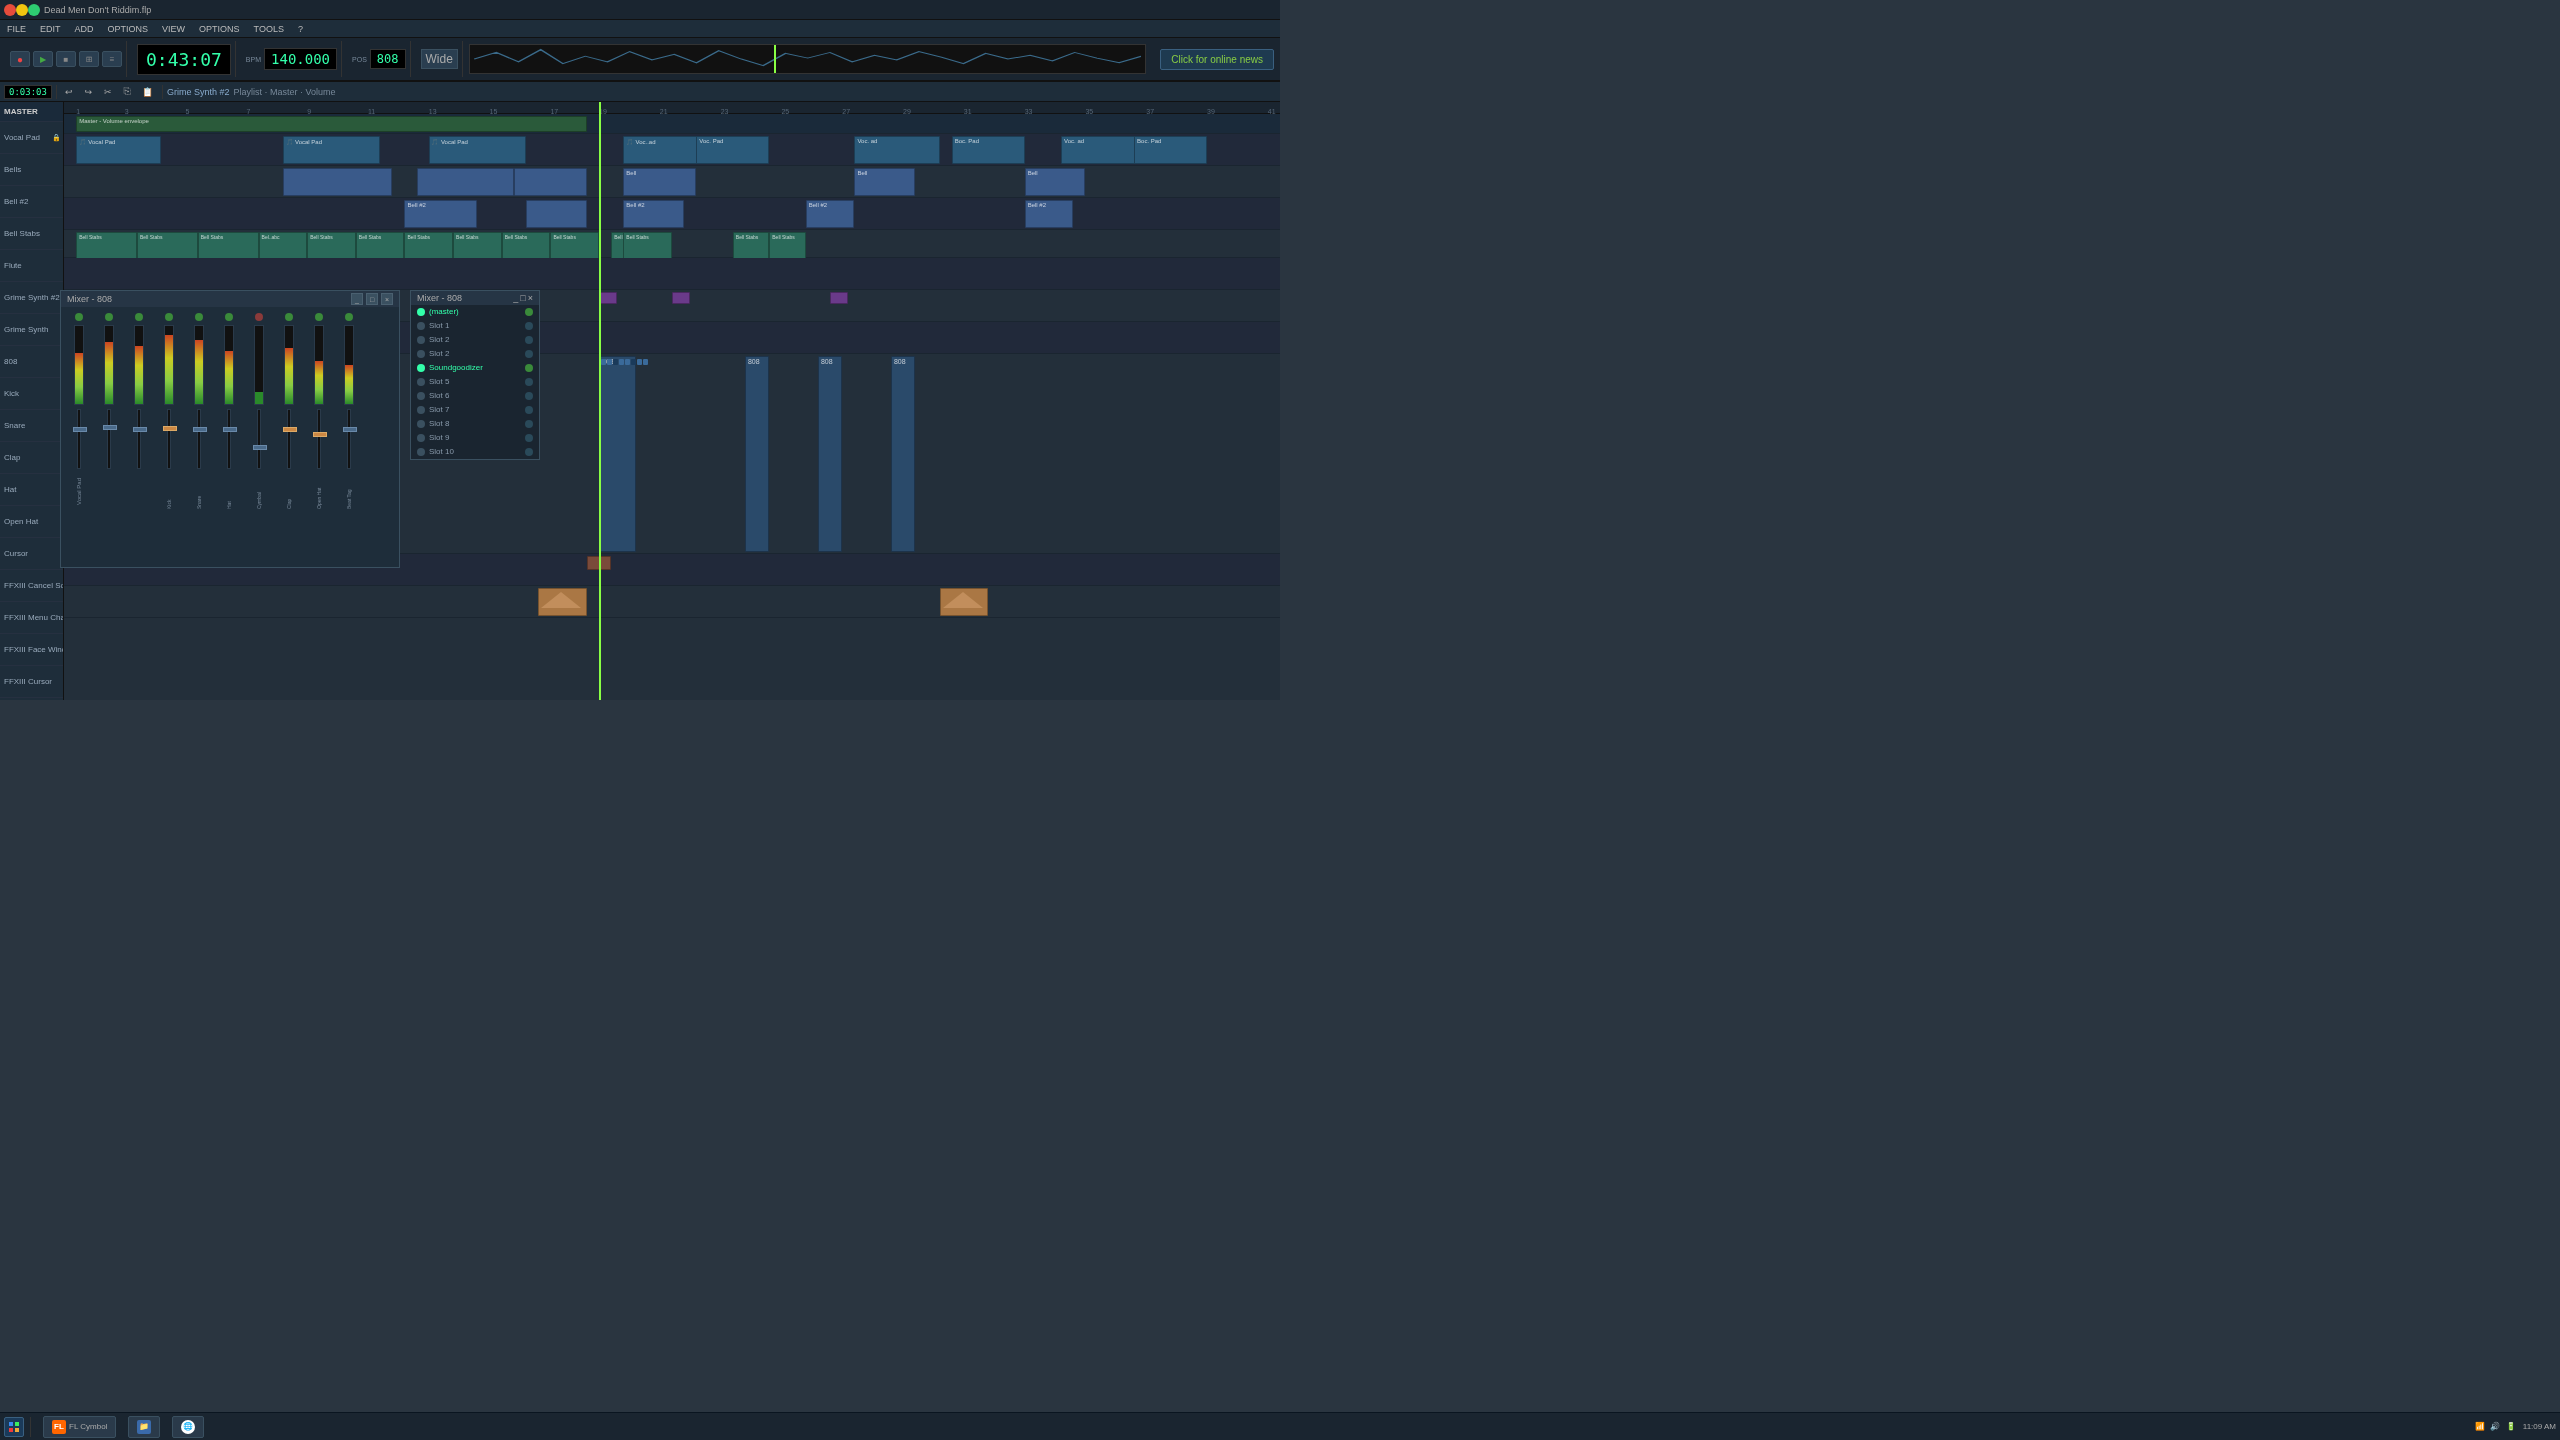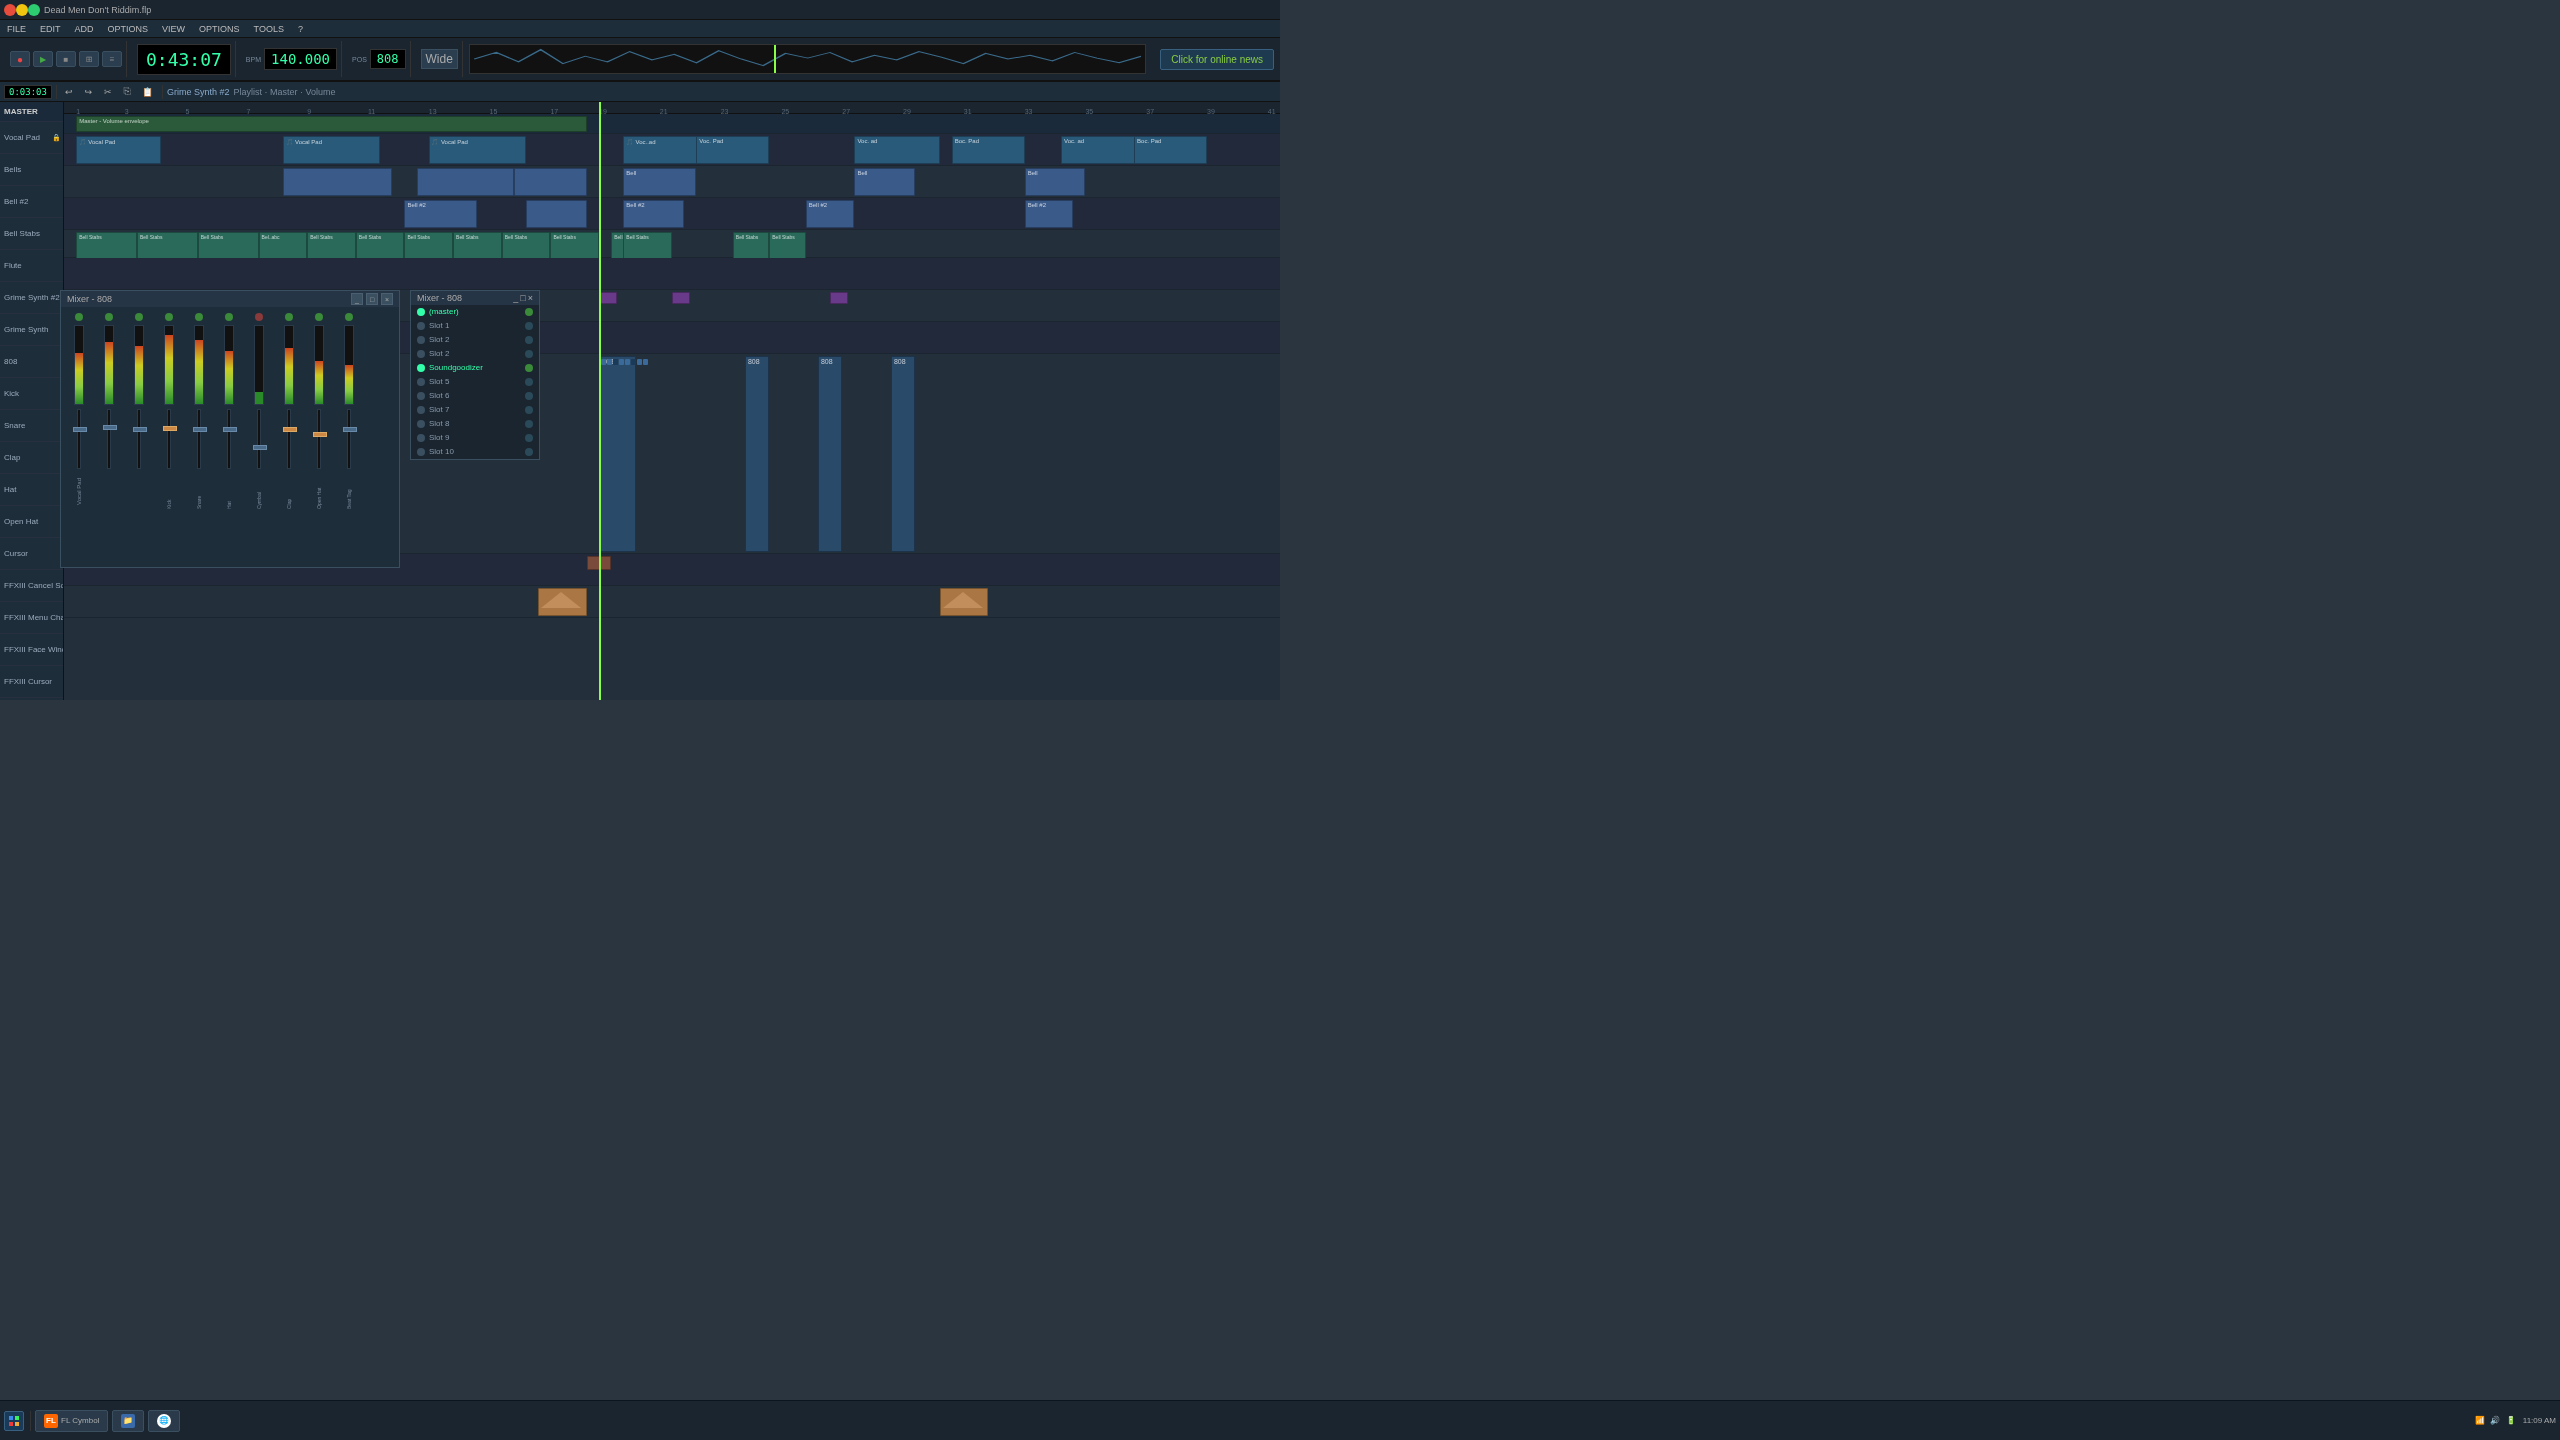--- a/index.html
+++ b/index.html
@@ -322,27 +322,27 @@
       border-radius: 50%;
       background: #3a5060;
       flex-shrink: 0;
     }
     .mixer-list-dot.active { background: #3fa; }
 
     
     #taskbar {
       position: fixed;
       bottom: 0; left: 0; right: 0;
-      height: 40px;
+      height: 28px;
       background: #1a2530;
       border-top: 1px solid #0a1520;
       display: flex;
       align-items: center;
       padding: 0 4px;
-      gap: 4px;
+      gap: 12px;
       z-index: 100;
     }
     .taskbar-btn {
       height: 22px;
       padding: 0 8px;
       background: #2a3a4a;
       border: 1px solid #3a5060;
       border-radius: 2px;
       font-size: 8px;
       color: #aaa;

